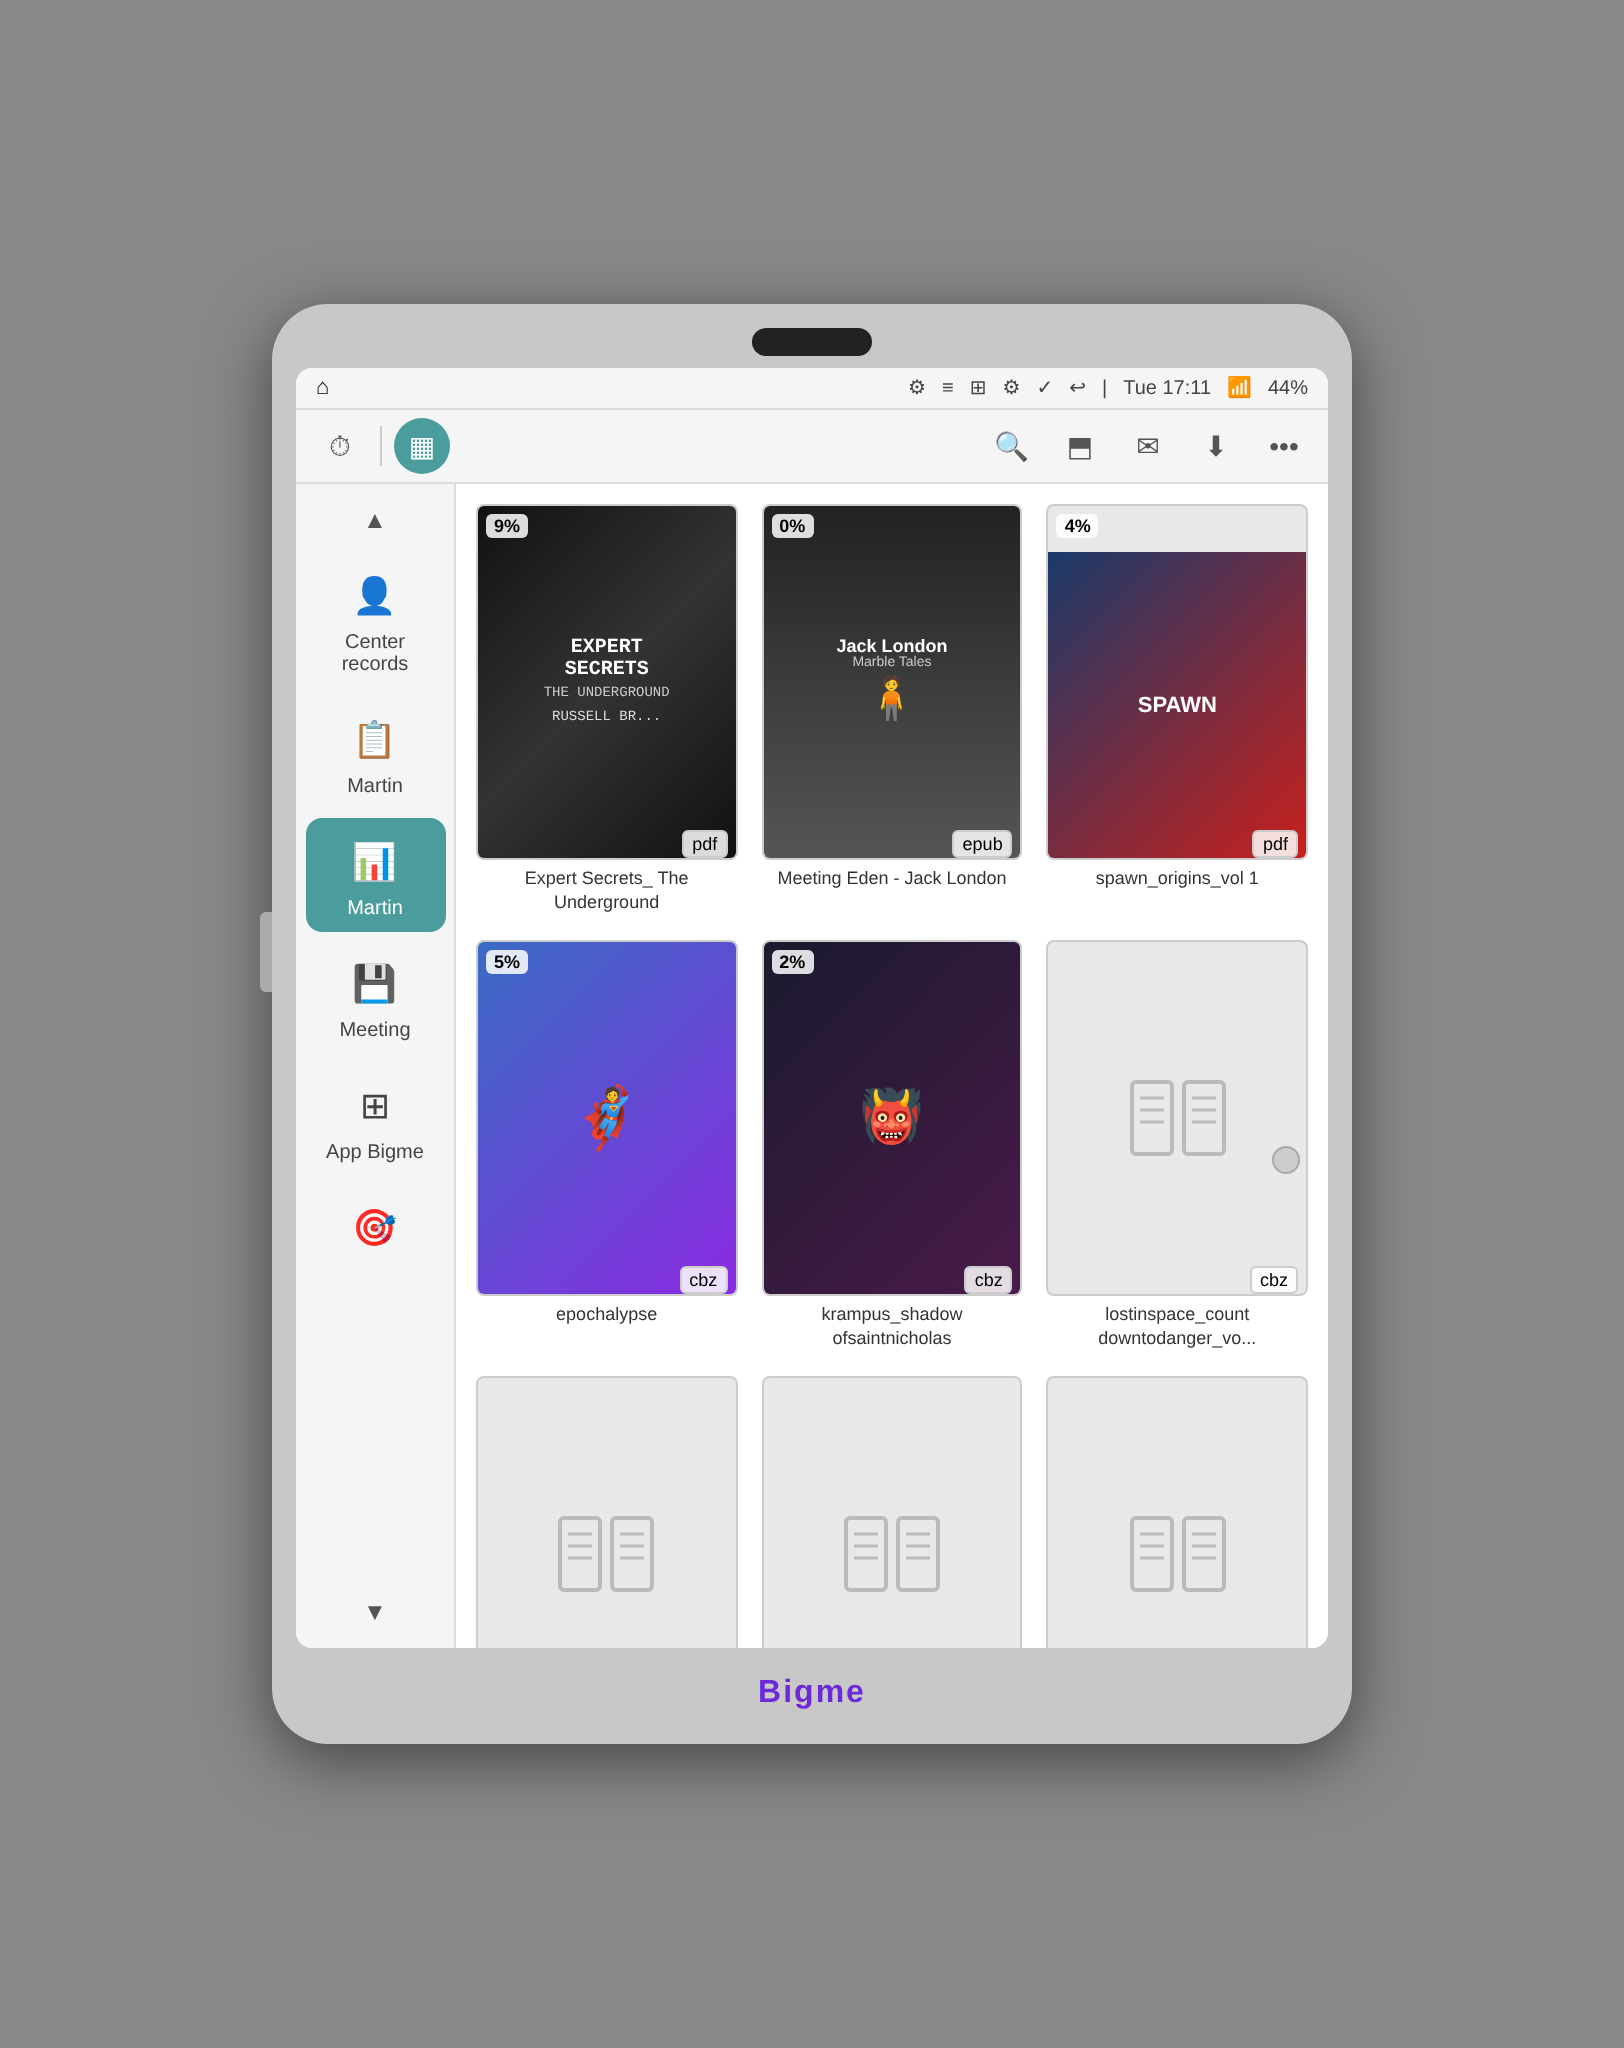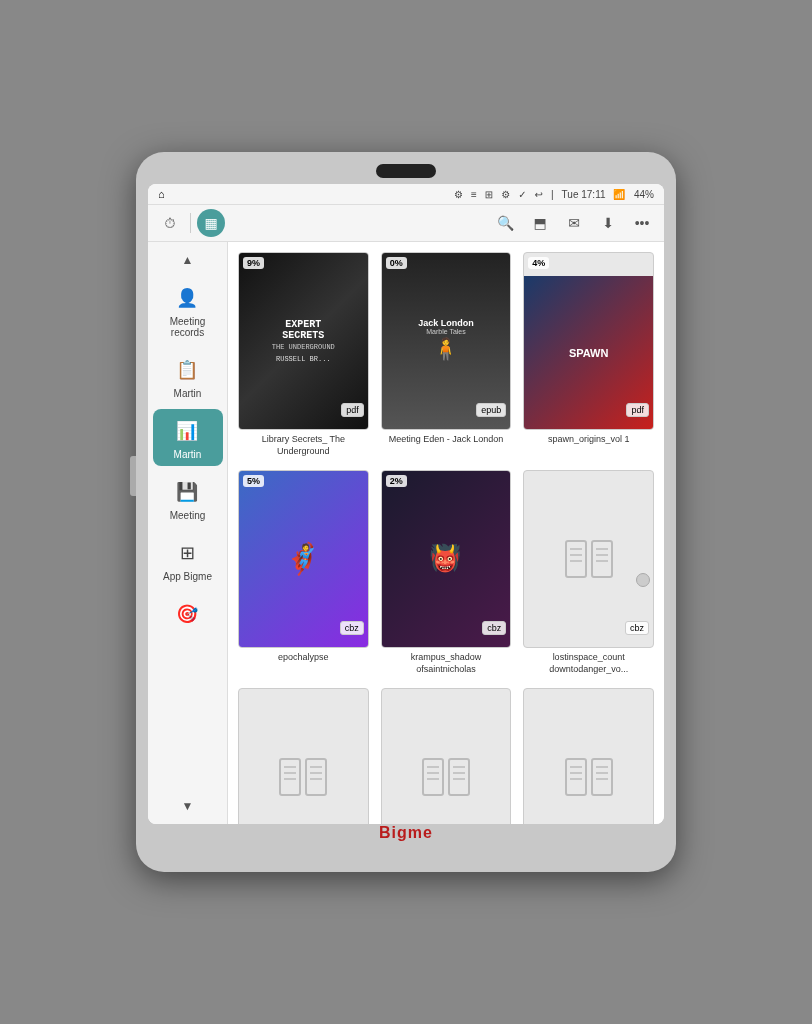--- a/index.html
+++ b/index.html
@@ -160,21 +160,21 @@
       position: absolute;
       top: 4px; left: 4px;
       background: rgba(255,255,255,0.85);
       font-size: 9px;
       padding: 1px 4px;
       border-radius: 3px;
       font-weight: bold;
     }
     .book-badge-type {
       position: absolute;
-      bottom: 12px; right: 4px;
+      bottom: 0; right: 4px;
       background: rgba(255,255,255,0.85);
       font-size: 9px;
       padding: 1px 4px;
       border-radius: 3px;
       border: 1px solid #ccc;
     }
     .book-title {
       font-size: 9px;
       text-align: center;
       margin-top: 4px;
@@ -196,22 +196,22 @@
     .cover-expert { background: linear-gradient(135deg, #111 0%, #333 50%, #111 100%); color: white; }
     .cover-martin { background: linear-gradient(180deg, #222 0%, #555 100%); color: white; }
     .cover-spawn { background: linear-gradient(135deg, #1a3a6a 0%, #c8201c 100%); margin-top: 23px; }
     .cover-epo { background: linear-gradient(135deg, #3a6bc4 0%, #8a2be2 100%); }
     .cover-krampus { background: linear-gradient(135deg, #1a1a2e 0%, #4a1a4a 100%); }
     
     .device-brand {
       text-align: center;
       font-size: 16px;
       font-weight: bold;
-      color: #b91c1c;
-      margin-top: 0;
+      color: #6d28d9;
+      margin-top: 14px;
       letter-spacing: 1px;
     }
     
     .side-button {
       position: absolute;
       left: -6px;
       top: 45%;
       transform: translateY(-50%);
       width: 6px;
       height: 40px;
@@ -293,21 +293,21 @@
       </div>
     </div>
 
     <div class="main-layout">
 
       <div class="sidebar">
         <div class="sidebar-arrow">▲</div>
 
         <div class="sidebar-item">
           <div class="icon">👤</div>
-          <span>Meeting records</span>
+          <span>Center records</span>
         </div>
 
         <div class="sidebar-item">
           <div class="icon">📋</div>
           <span>Martin</span>
         </div>
 
         <div class="sidebar-item active">
           <div class="icon">📊</div>
           <span>Martin</span>
@@ -339,21 +339,21 @@
               <div class="book-cover-inner cover-expert">
                 <div class="cover-text-expert">
                   <div class="title">EXPERT<br>SECRETS</div>
                   <div class="sub">THE UNDERGROUND</div>
                   <div class="author">RUSSELL BR...</div>
                 </div>
               </div>
               <div class="book-badge-top">9%</div>
               <div class="book-badge-type">pdf</div>
             </div>
-            <div class="book-title">Library Secrets_
+            <div class="book-title">Expert Secrets_
 The Underground</div>
           </div>
 
           <div class="book-item">
             <div class="book-cover-wrap">
               <div class="book-cover-inner cover-martin">
                 <div class="cover-text-martin">
                   <div class="author-name">Jack London</div>
                   <div class="book-sub">Marble Tales</div>
                   <div class="person">🧍</div>

